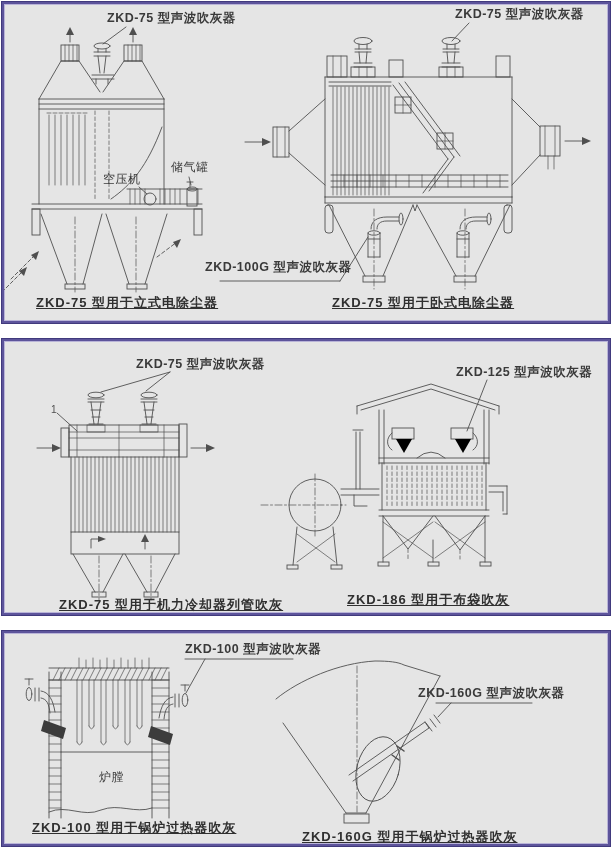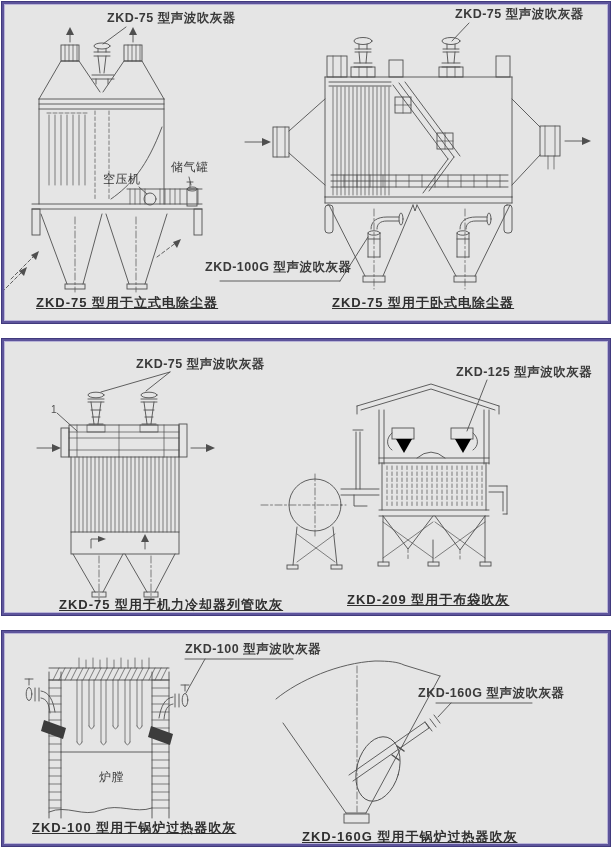--- a/index.html
+++ b/index.html
@@ -228,21 +228,21 @@
         <path d="M298,527 L294,565 M334,527 L338,565"></path>
         <path class="fine" d="M298,534 L336,562 M336,534 L298,562"></path>
         <rect x="288" y="565" width="11" height="4"></rect>
         <rect x="332" y="565" width="11" height="4"></rect>
       </g>
     </svg>
     <div class="ann" style="left:132px;top:16px;">ZKD-75 型声波吹灰器</div>
     <div class="marker" style="left:47px;top:64px;">1</div>
     <div class="ann" style="left:452px;top:24px;">ZKD-125 型声波吹灰器</div>
     <div class="cap" style="left:55px;top:256px;">ZKD-75 型用于机力冷却器列管吹灰</div>
-    <div class="cap" style="left:343px;top:251px;">ZKD-209 型用于布袋吹灰</div>
+    <div class="cap" style="left:343px;top:251px;">ZKD-186 型用于布袋吹灰</div>
   </div>
 
   <div class="panel" style="top:631px;height:211px;">
     <svg class="art" viewBox="5 633 604 211" preserveAspectRatio="none">
 
       <g>
         <path d="M186,659 H294 M206,659 L187,693"></path>
 
         <path d="M50,672 V818 M62,672 V818 M153,672 V818 M170,672 V818"></path>
         <path class="fine" d="M50,680 H62 M50,688 H62 M50,696 H62 M50,704 H62 M50,712 H62 M50,720 H62 M50,728 H62 M50,736 H62 M50,744 H62 M50,752 H62 M50,760 H62 M50,768 H62 M50,776 H62 M50,784 H62 M50,792 H62 M50,800 H62 M50,808 H62"></path>

